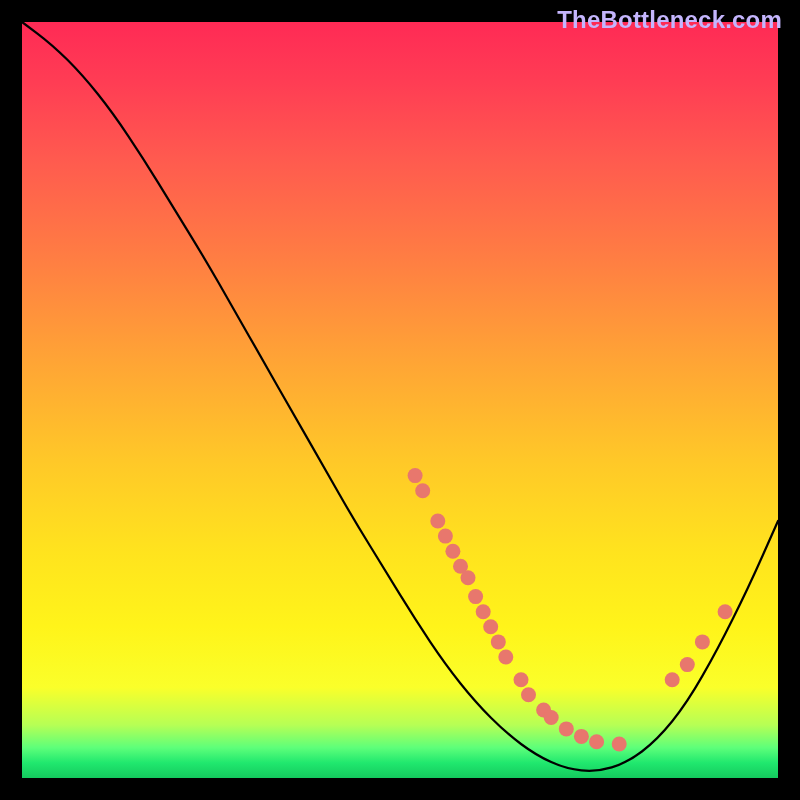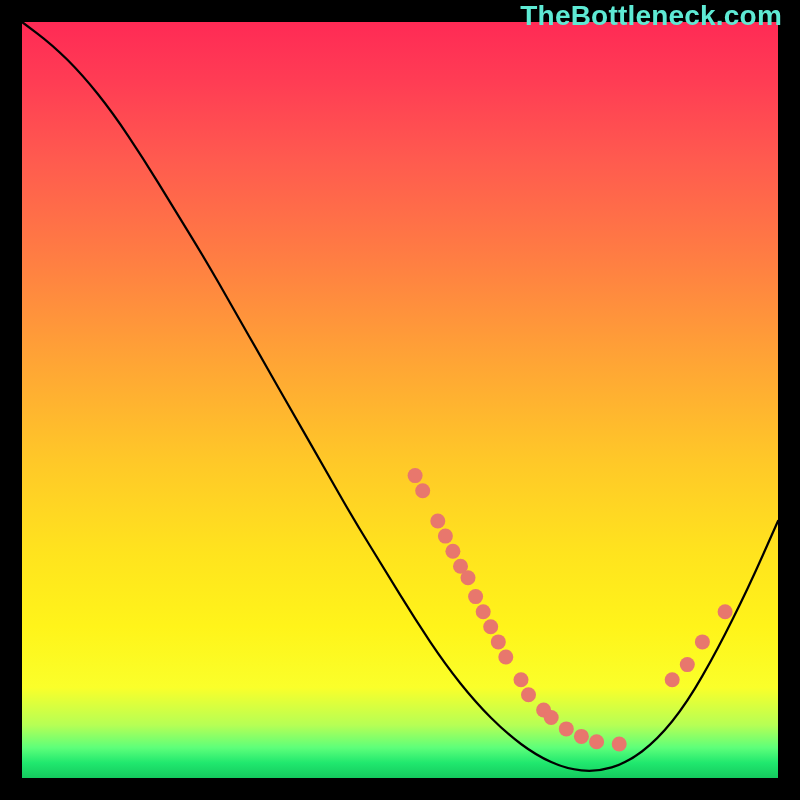--- a/index.html
+++ b/index.html
@@ -28,24 +28,24 @@
       #fff41a 80%,
       #faff2a 88%,
       #b6ff55 93%,
       #5dff7a 96%,
       #20e86e 98%,
       #14c95e 100%
     );
   }
   .watermark {
     position: absolute;
-    top: 0;
+    top: 6px;
     right: 18px;
-    color: #5eead4;
-    font-size: 28px;
+    color: #c4b5fd;
+    font-size: 24px;
     font-weight: 600;
     letter-spacing: 0.2px;
     user-select: none;
   }
   svg.plot {
     position: absolute;
     left: 0;
     top: 0;
     width: 756px;
     height: 756px;

